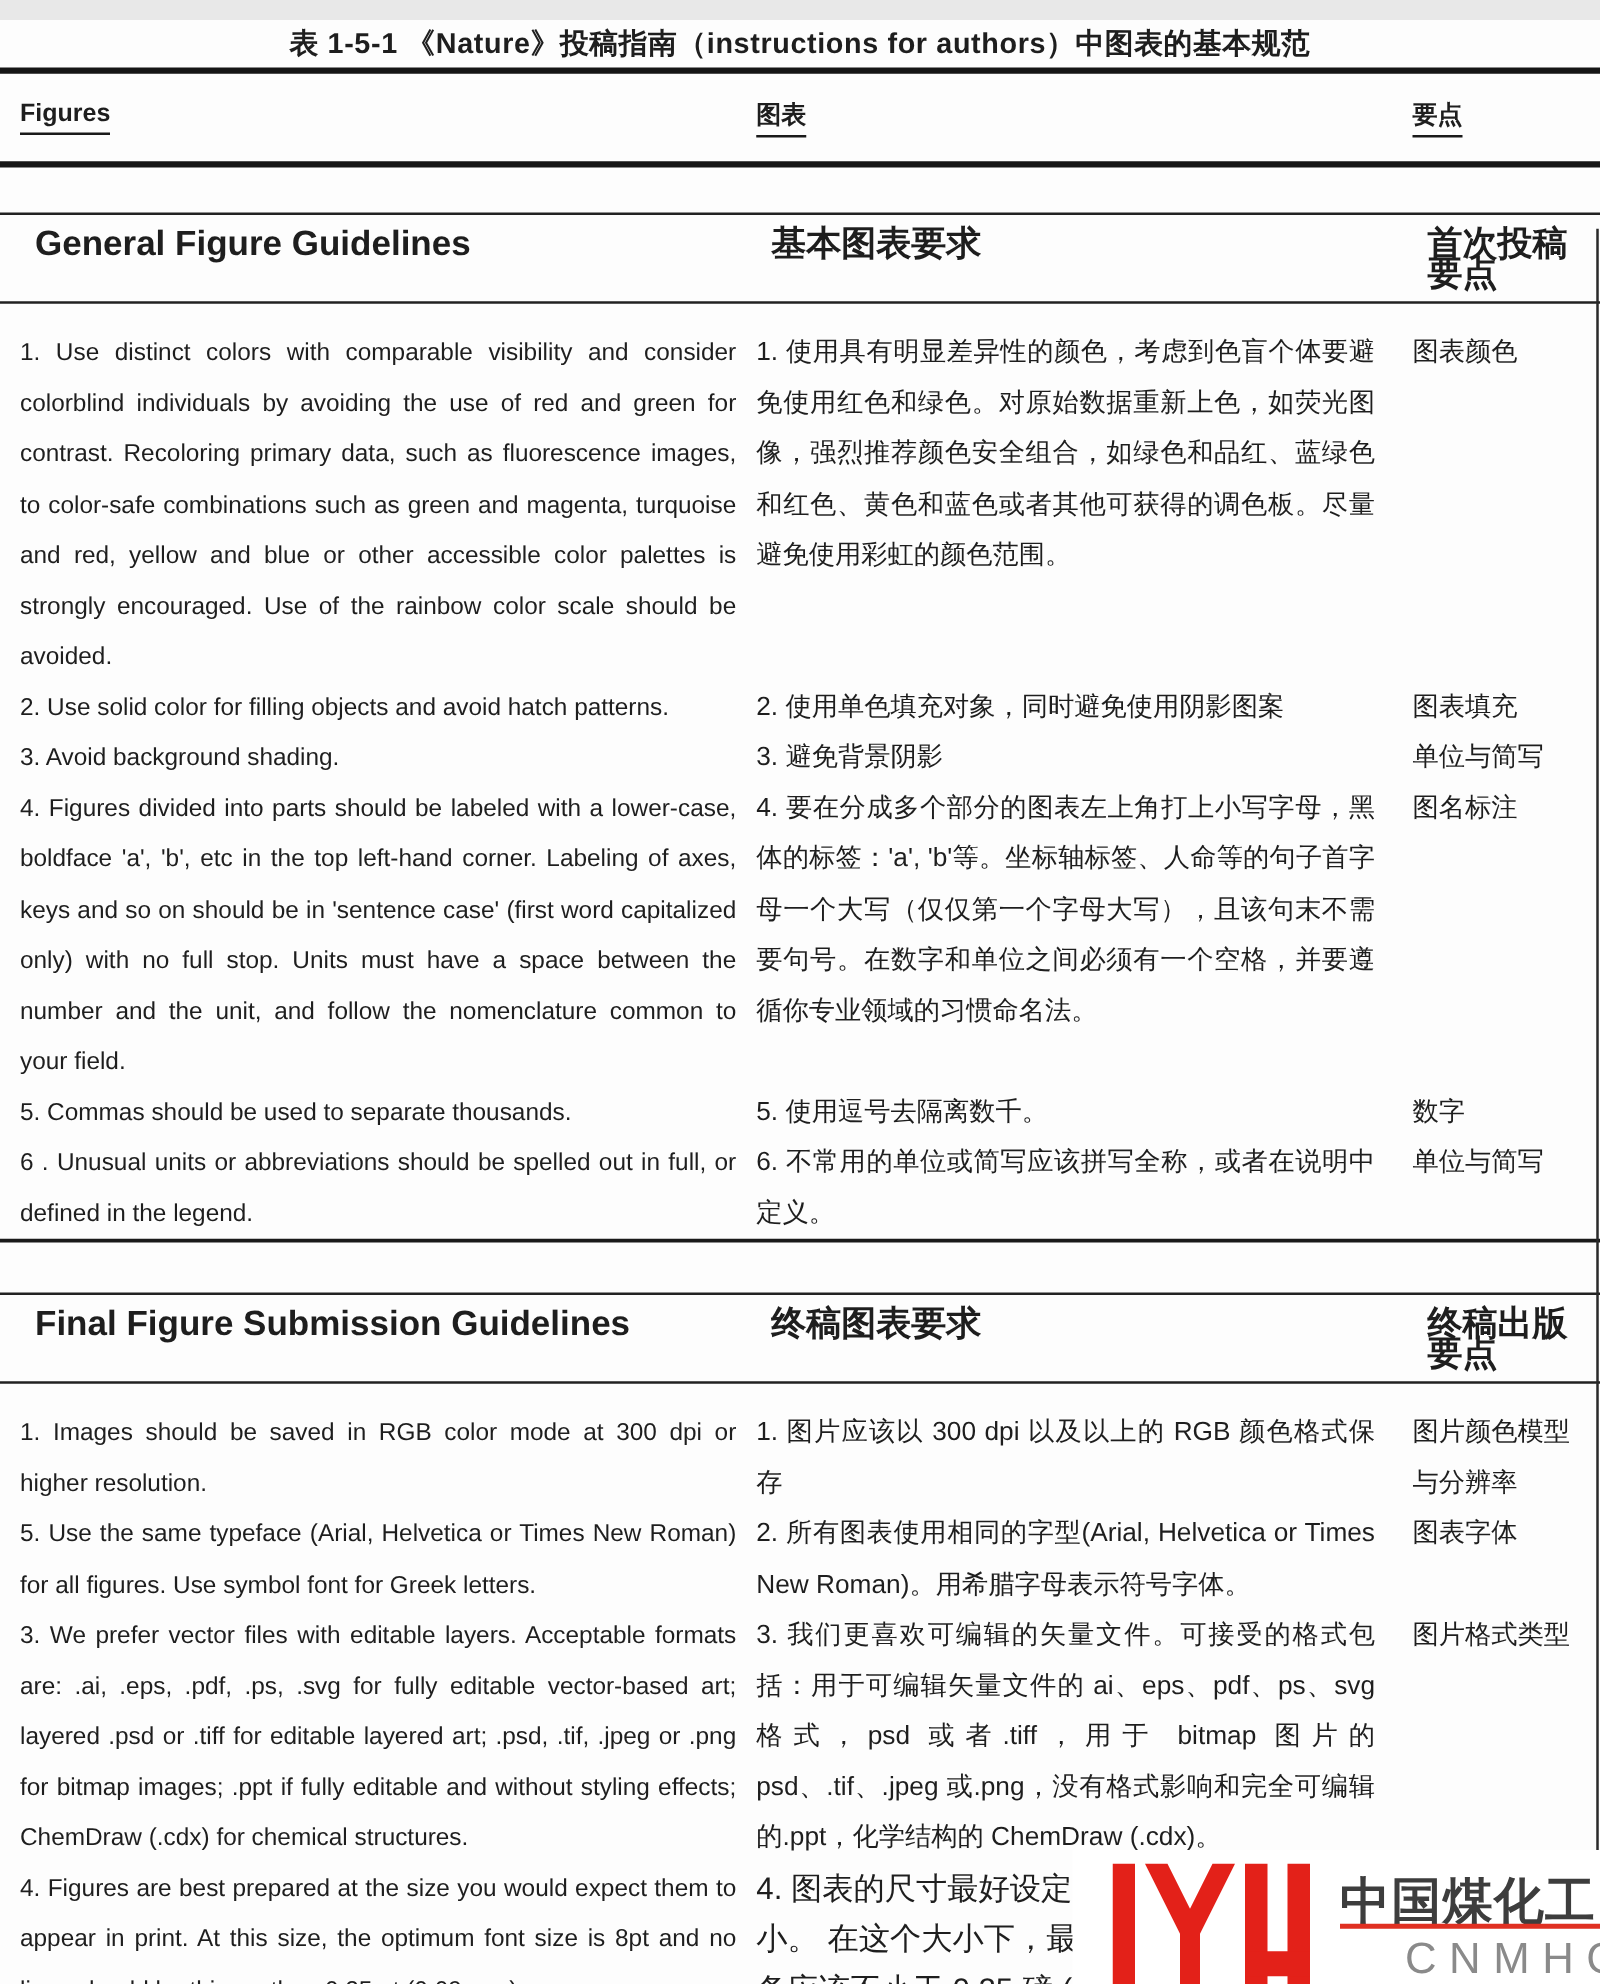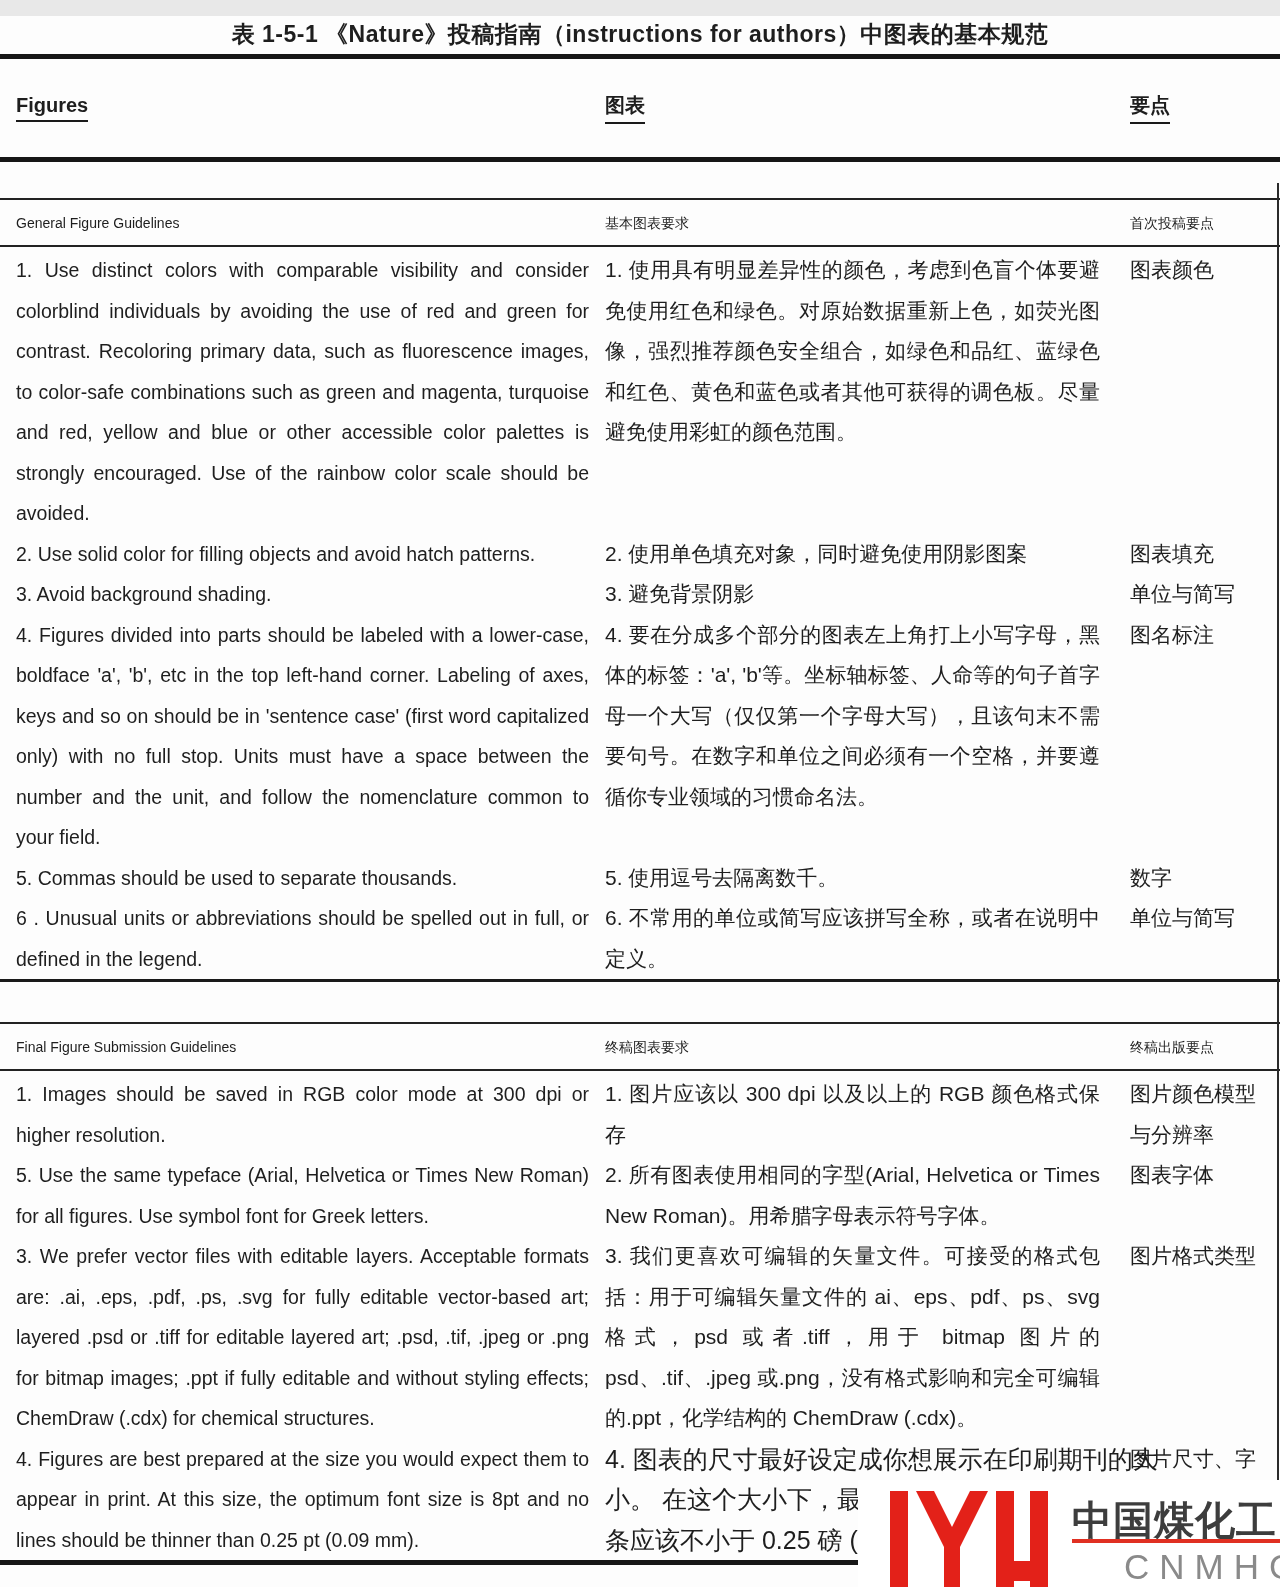--- a/index.html
+++ b/index.html
@@ -27,37 +27,37 @@
   .gap36{height:36px;}
   .gap40{height:40px;}
   .cols{
     display:grid;
     grid-template-columns:605px 525px 150px;
     align-items:start;
   }
   .c1{padding-left:16px;padding-right:16px;box-sizing:border-box;}
   .c2{padding-right:30px;box-sizing:border-box;}
   .c3{padding-right:14px;box-sizing:border-box;}
-  .header-row{height:98px;align-items:center;}
+  .header-row{height:70px;align-items:center;}
   .colhead{
     font-weight:bold;
     font-size:20px;
     display:inline-block;
     border-bottom:2px solid #1a1a1a;
     padding-bottom:3px;
   }
   .sec-head{
     border-top:2px solid #222;
     border-bottom:2px solid #222;
-    font-weight:normal;
-    font-size:14px;
+    font-weight:bold;
+    font-size:28px;
     line-height:24px;
-    padding:11px 0 10px 0;
-  }
-  .body{padding-top:3px;}
+    padding:11px 0 10px 12px;
+  }
+  .body{padding-top:19px;}
   .en{
     font-size:19.5px;
     line-height:40.5px;
     text-align:justify;
   }
   .zh{
     font-size:21px;
     line-height:40.5px;
     text-align:justify;
   }

